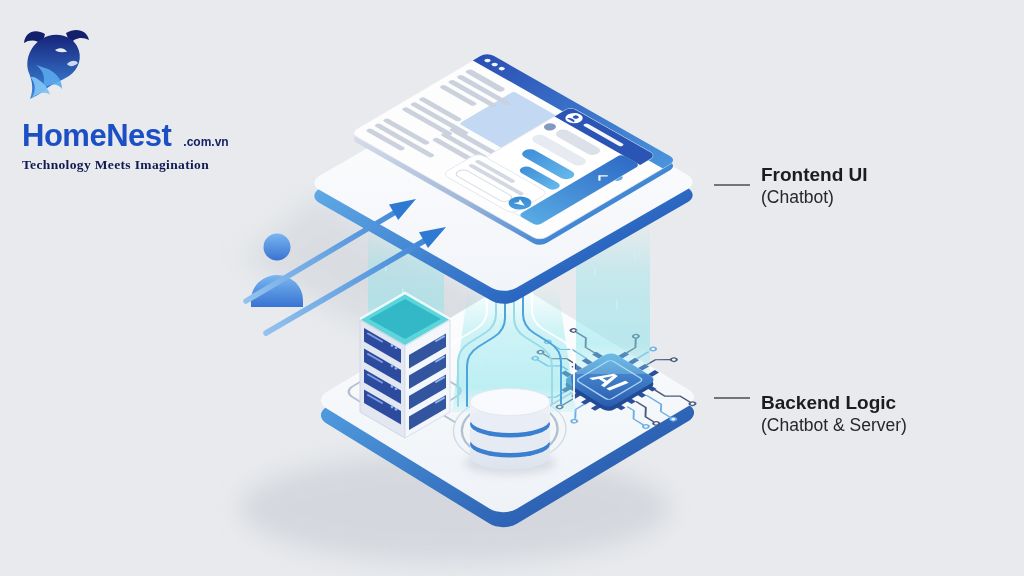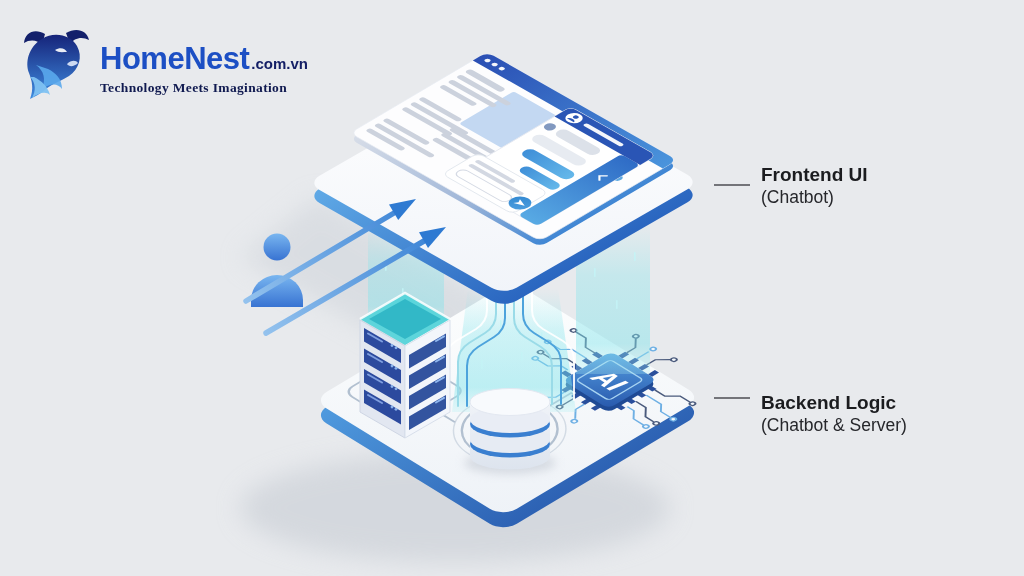--- a/index.html
+++ b/index.html
@@ -3,26 +3,26 @@
 <meta charset="utf-8">
 <style>
   html,body{margin:0;padding:0;}
   body{
     width:1024px;height:576px;position:relative;overflow:hidden;
     background:#e8eaed;
     font-family:"Liberation Sans", sans-serif;
   }
   #stage{position:absolute;left:0;top:0;width:1024px;height:576px;}
   .logo{
-    position:absolute;left:22px;top:26px;display:flex;align-items:center;gap:8px;
+    position:absolute;left:22px;top:26px;display:flex;align-items:flex-start;gap:8px;flex-direction:column;
   }
   .logo-text{display:flex;flex-direction:column;margin-top:8px;}
   .brand-row{display:flex;align-items:baseline;}
   .brand{font-size:31px;font-weight:700;letter-spacing:-0.5px;}
-  .suffix{font-size:15px;font-weight:700;margin-left:2px;}
+  .suffix{font-size:12px;font-weight:700;margin-left:12px;}
   .tagline{font-size:13.5px;font-weight:700;letter-spacing:0.35px;margin-top:3px;font-family:Liberation Serif, serif;}
   .callout{position:absolute;display:flex;flex-direction:column;}
   .callout-title{font-size:19px;font-weight:700;color:#1b1c1f;line-height:23px;}
   .callout-sub{font-size:17.5px;font-weight:400;color:#26272b;line-height:22px;}
   svg{display:block;}
   svg text{font-family:"Liberation Sans", sans-serif;}
 </style>
 </head>
 <body style="background: rgb(232, 234, 237);">
 

